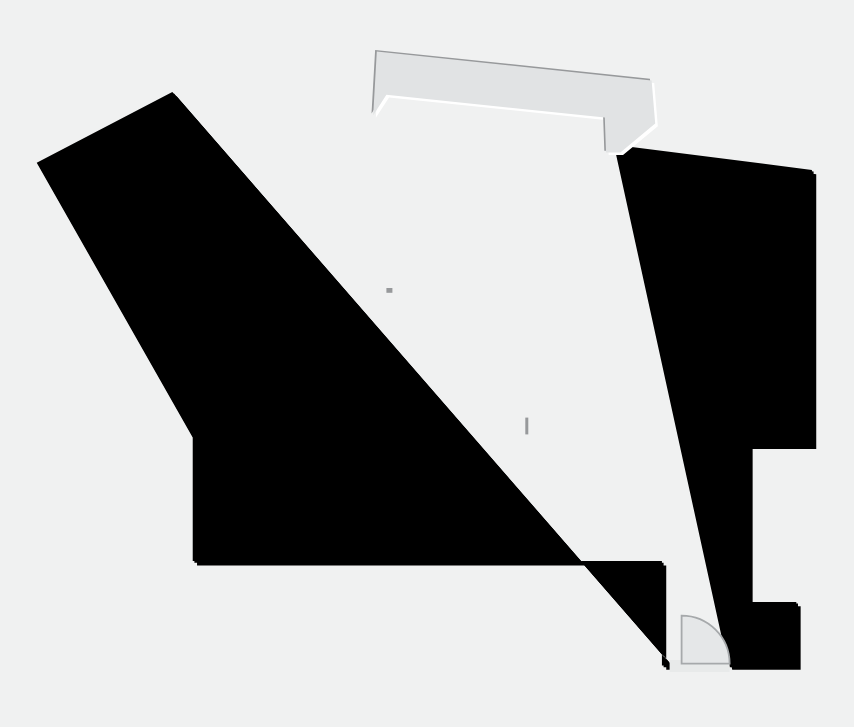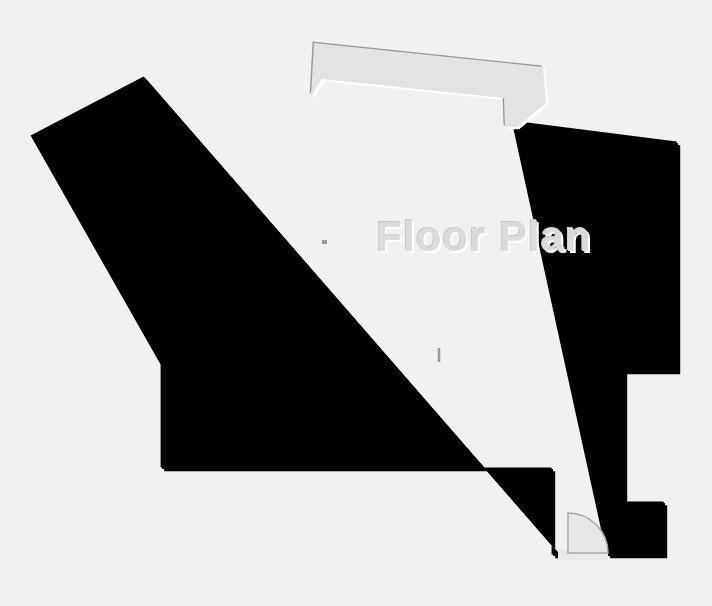--- a/index.html
+++ b/index.html
@@ -138,14 +138,13 @@
       </g>
 
     <g id="plan-extras">
       <rect x="558" y="550" width="50" height="10" class="door-threshold" fill="#e8eaea"></rect>
       <path class="door-pie" d="M568,553 L568,513 A40,40 0 0 1 608,553 Z" fill="#e5e7e8" stroke="#a6a9ab" stroke-width="1.5"></path>
       <path class="tick" d="M439,348 L439,362" stroke-width="2.5" stroke="#97999b"></path>
       <path class="tick" d="M322,242 L327,242" stroke-width="4" stroke="#97999b"></path>
     </g>
   </svg>
 
-  <div class="plan-title">Floor Plan</div>
 </div>
 
 </body></html>

